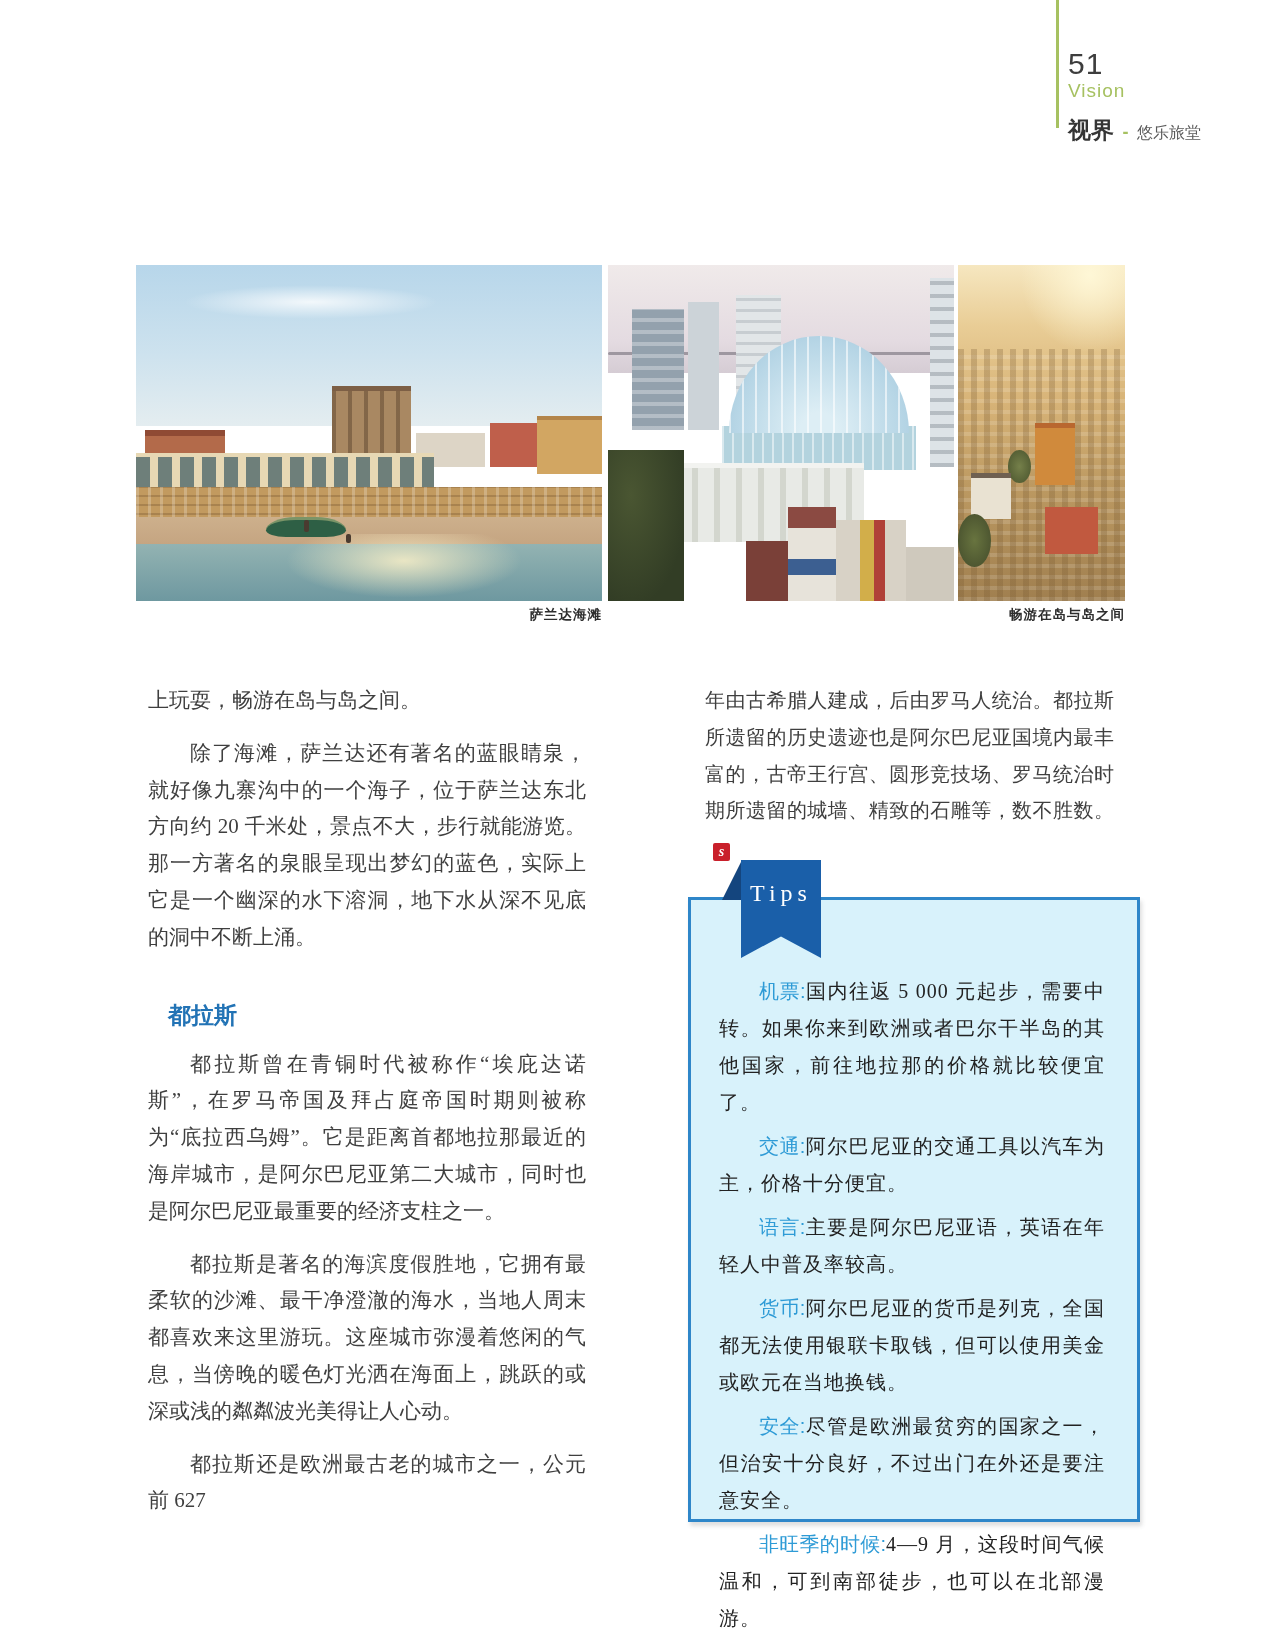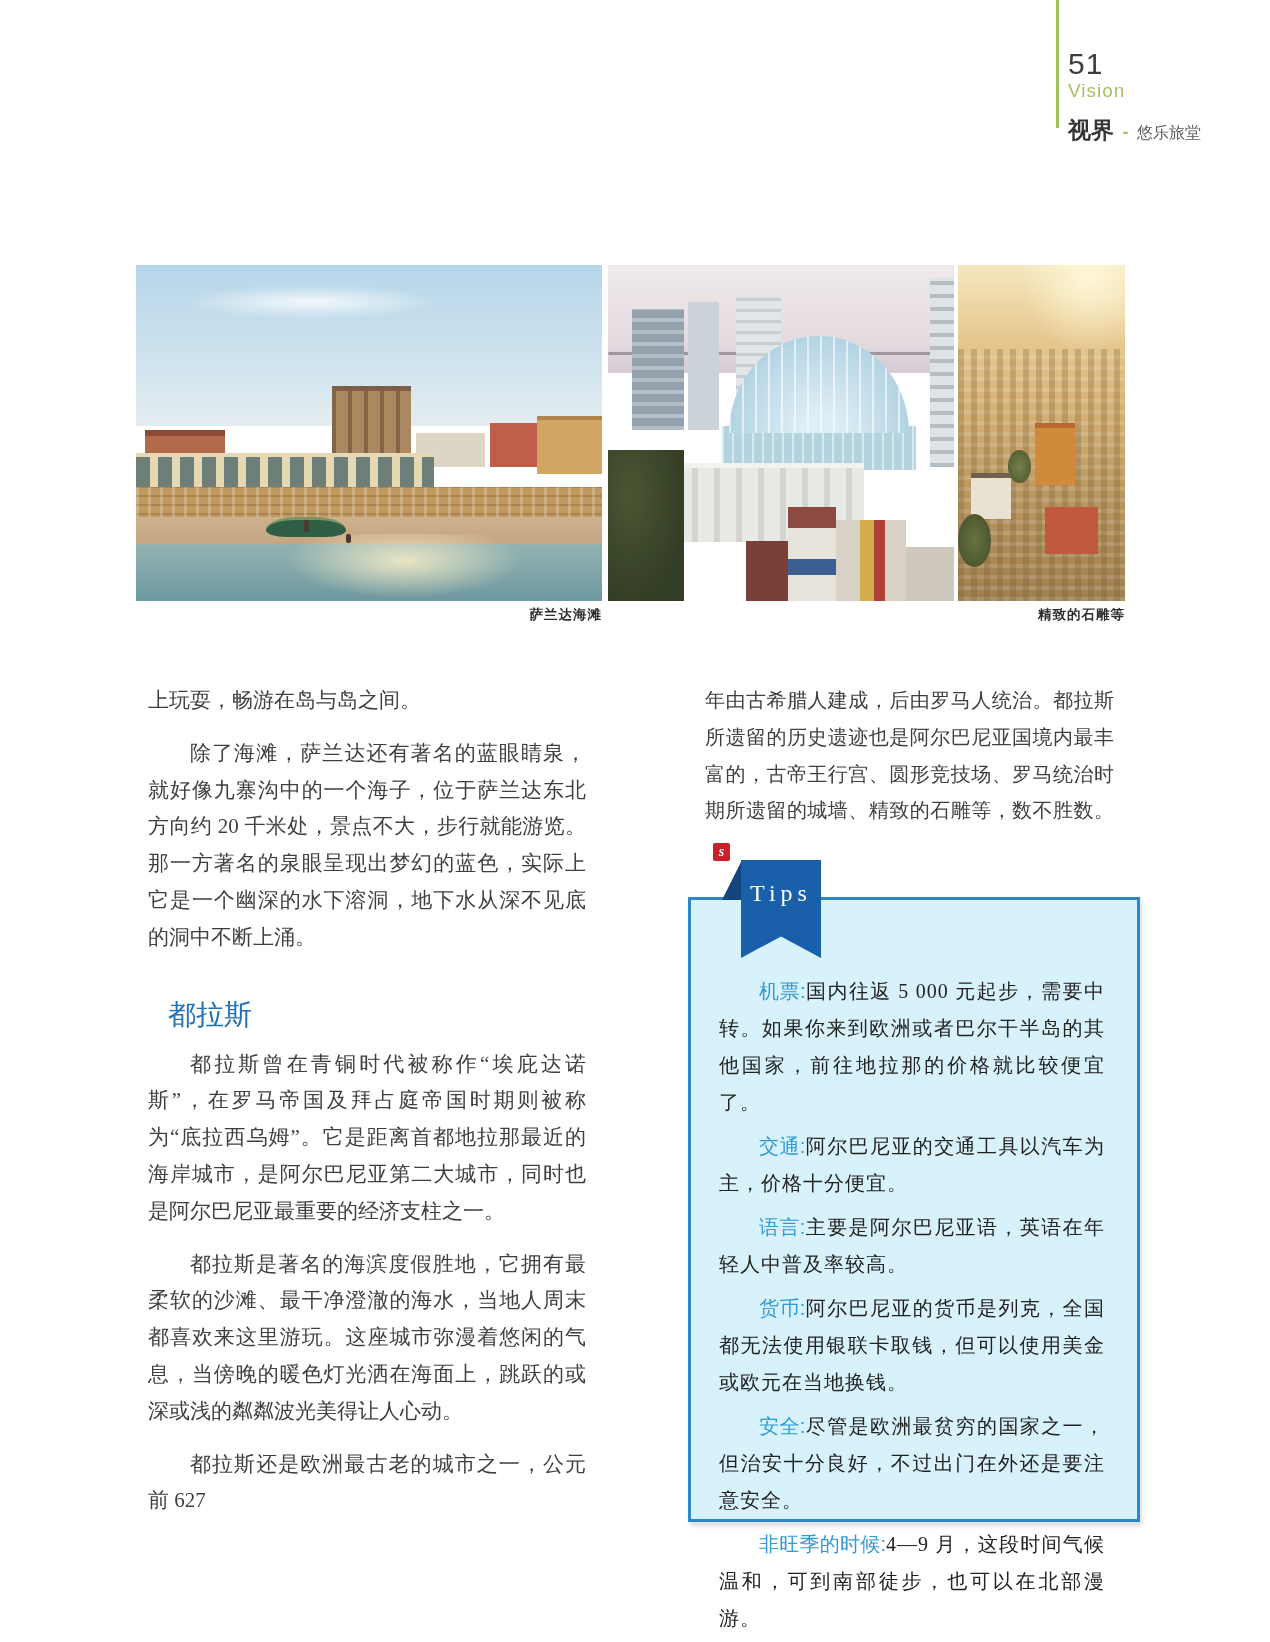--- a/index.html
+++ b/index.html
@@ -73,21 +73,21 @@
   #cap-left{left:382px;}
   #cap-right{left:905px;}
 
   
   .col{position:absolute;top:666px;text-align:justify;font-size:21px;line-height:36.8px;color:#3f3f3f;}
   #col-left{left:132px;width:470px;}
   #col-right{left:689px;width:441px;font-size:20px;}
   .col p{margin:16px;}
   .col p.indent{text-indent:2em;}
   .col-heading{margin:44px 0 5px 36px;font-family:"Liberation Sans","DejaVu Sans",sans-serif;
-               font-size:28px;font-weight:400;color:#2273b5;line-height:30px;text-align:left;}
+               font-size:23px;font-weight:700;color:#2273b5;line-height:30px;text-align:left;}
   .end-mark{display:inline-block;width:17px;height:18px;background:#c9202b;color:#ffffff;
             font:italic 700 14px/18px "Liberation Serif",serif;text-align:center;border-radius:2px;
             margin-left:8px;vertical-align:-2px;text-indent:0;}
 
   
   .tips-box{position:absolute;left:688px;top:897px;width:446px;height:619px;background:#d8f2fb;
             border:3px solid #2e86c9;box-shadow:2px 4px 4px rgba(80,80,80,.18);}
   .ribbon{position:absolute;left:50px;top:-40px;width:80px;height:98px;background:#1a5fa9;
           -webkit-clip-path:polygon(0 0,100% 0,100% 100%,50% 78%,0 100%);
           clip-path:polygon(0 0,100% 0,100% 100%,50% 78%,0 100%);
@@ -156,21 +156,21 @@
     <div class="abs pt-haze"></div>
     <div class="abs pt-blocks"></div>
     <div class="abs pt-green2"></div>
     <div class="abs pt-tower"></div>
     <div class="abs pt-white"></div>
     <div class="abs pt-red"></div>
     <div class="abs pt-green1"></div>
   </div>
 
   <div class="caption" id="cap-left">萨兰达海滩</div>
-  <div class="caption" id="cap-right">精致的石雕等</div>
+  <div class="caption" id="cap-right">畅游在岛与岛之间</div>
 
   <div class="col" id="col-left">
       <p class="">上玩耍，畅游在岛与岛之间。</p>
       <p class="indent">除了海滩，萨兰达还有著名的蓝眼睛泉，就好像九寨沟中的一个海子，位于萨兰达东北方向约 20 千米处，景点不大，步行就能游览。那一方著名的泉眼呈现出梦幻的蓝色，实际上它是一个幽深的水下溶洞，地下水从深不见底的洞中不断上涌。</p>
       <h2 class="col-heading">都拉斯</h2>
       <p class="indent">都拉斯曾在青铜时代被称作“埃庇达诺斯”，在罗马帝国及拜占庭帝国时期则被称为“底拉西乌姆”。它是距离首都地拉那最近的海岸城市，是阿尔巴尼亚第二大城市，同时也是阿尔巴尼亚最重要的经济支柱之一。</p>
       <p class="indent">都拉斯是著名的海滨度假胜地，它拥有最柔软的沙滩、最干净澄澈的海水，当地人周末都喜欢来这里游玩。这座城市弥漫着悠闲的气息，当傍晚的暖色灯光洒在海面上，跳跃的或深或浅的粼粼波光美得让人心动。</p>
       <p class="indent">都拉斯还是欧洲最古老的城市之一，公元前 627</p>
     </div>
   <div class="col" id="col-right">

